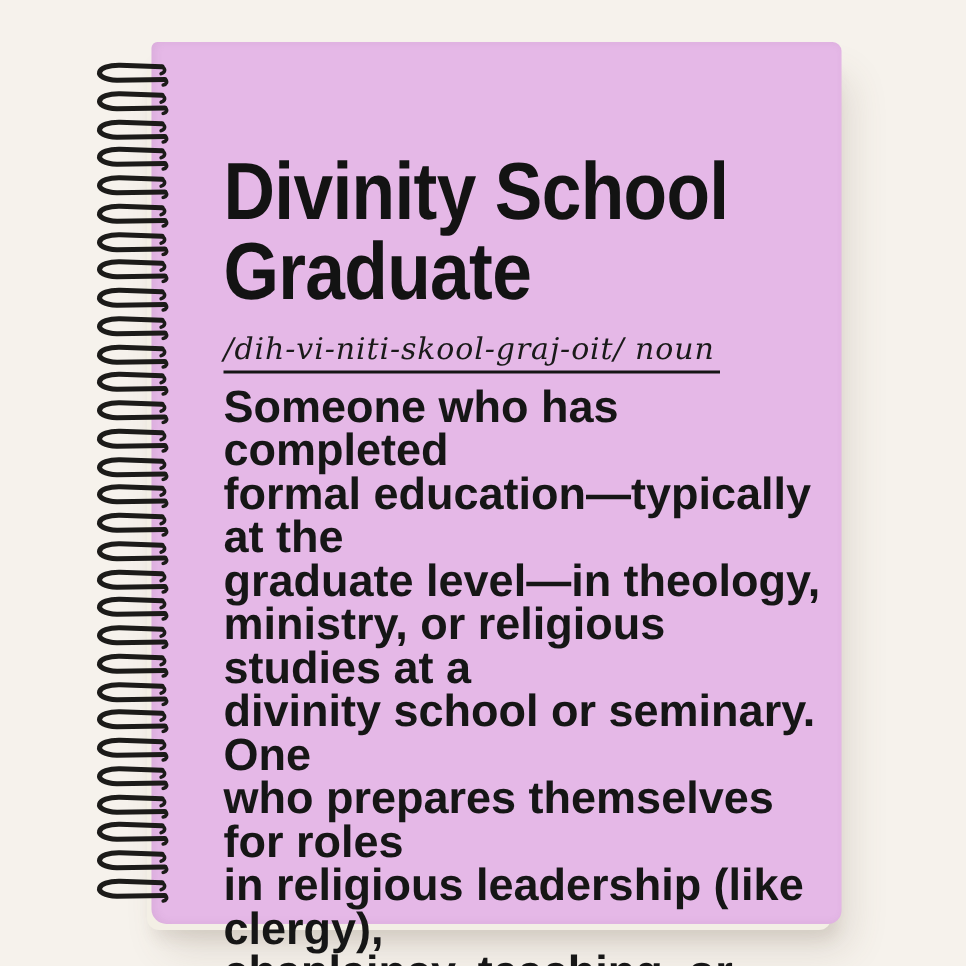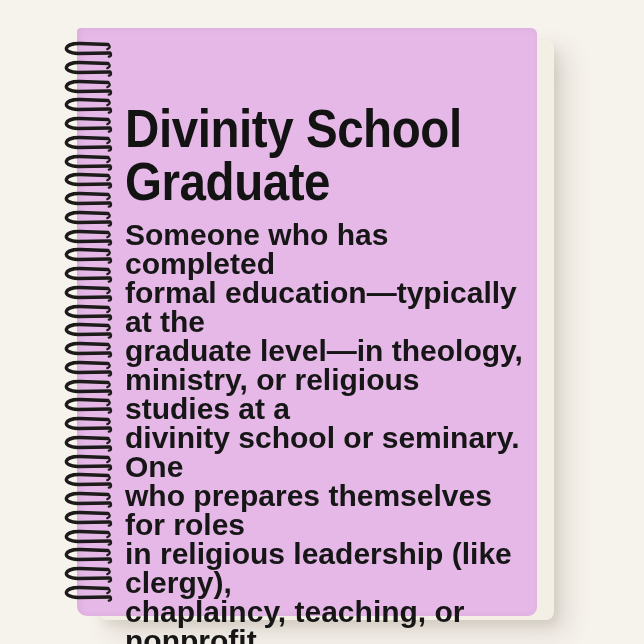--- a/index.html
+++ b/index.html
@@ -7,21 +7,21 @@
     width:644px;height:644px;position:relative;overflow:hidden;
     font-family:"Liberation Sans",sans-serif;
     background:#f6f2ec;
   }
   .pages-edge{
     position:absolute;left:98px;top:40px;width:456px;height:580px;
     background:#f3efe5;border-radius:8px;
     box-shadow:12px 12px 26px rgba(100,80,60,.16), 4px 6px 10px rgba(100,80,60,.10);
   }
   .notebook-cover{
-    position:absolute;left:77px;top:28px;width:460px;height:588px;
+    position:absolute;left:101px;top:28px;width:460px;height:588px;
     background:#e5b8e7;
     border-radius:4px 6px 9px 10px;
     box-shadow:inset 2px 0 6px rgba(120,70,120,.10);
   }
   .spiral-binding{
     position:absolute;left:54px;top:40px;width:62px;height:566px;
   }
   .spiral-coil{
     position:absolute;left:0;width:60px;height:18px;
   }
@@ -50,20 +50,23 @@
 </style>
 </head>
 <body style="background: rgb(246, 242, 236);">
 
 <div class="pages-edge" style="background: rgb(243, 239, 229);"></div>
 
 <div class="notebook-cover" style="background: rgb(229, 184, 231);">
   <div class="cover-content" style="color: rgb(20, 20, 20);">
     <div class="cover-title">Divinity School
 Graduate</div>
+    <div>
+      <span class="pronunciation">/dih-vi-niti-skool-graj-oit/ noun</span>
+    </div>
     <p class="definition">Someone who has completed
 formal education—typically at the
 graduate level—in theology,
 ministry, or religious studies at a
 divinity school or seminary. One
 who prepares themselves for roles
 in religious leadership (like clergy),
 chaplaincy, teaching, or nonprofit
 work.</p>
   </div>

